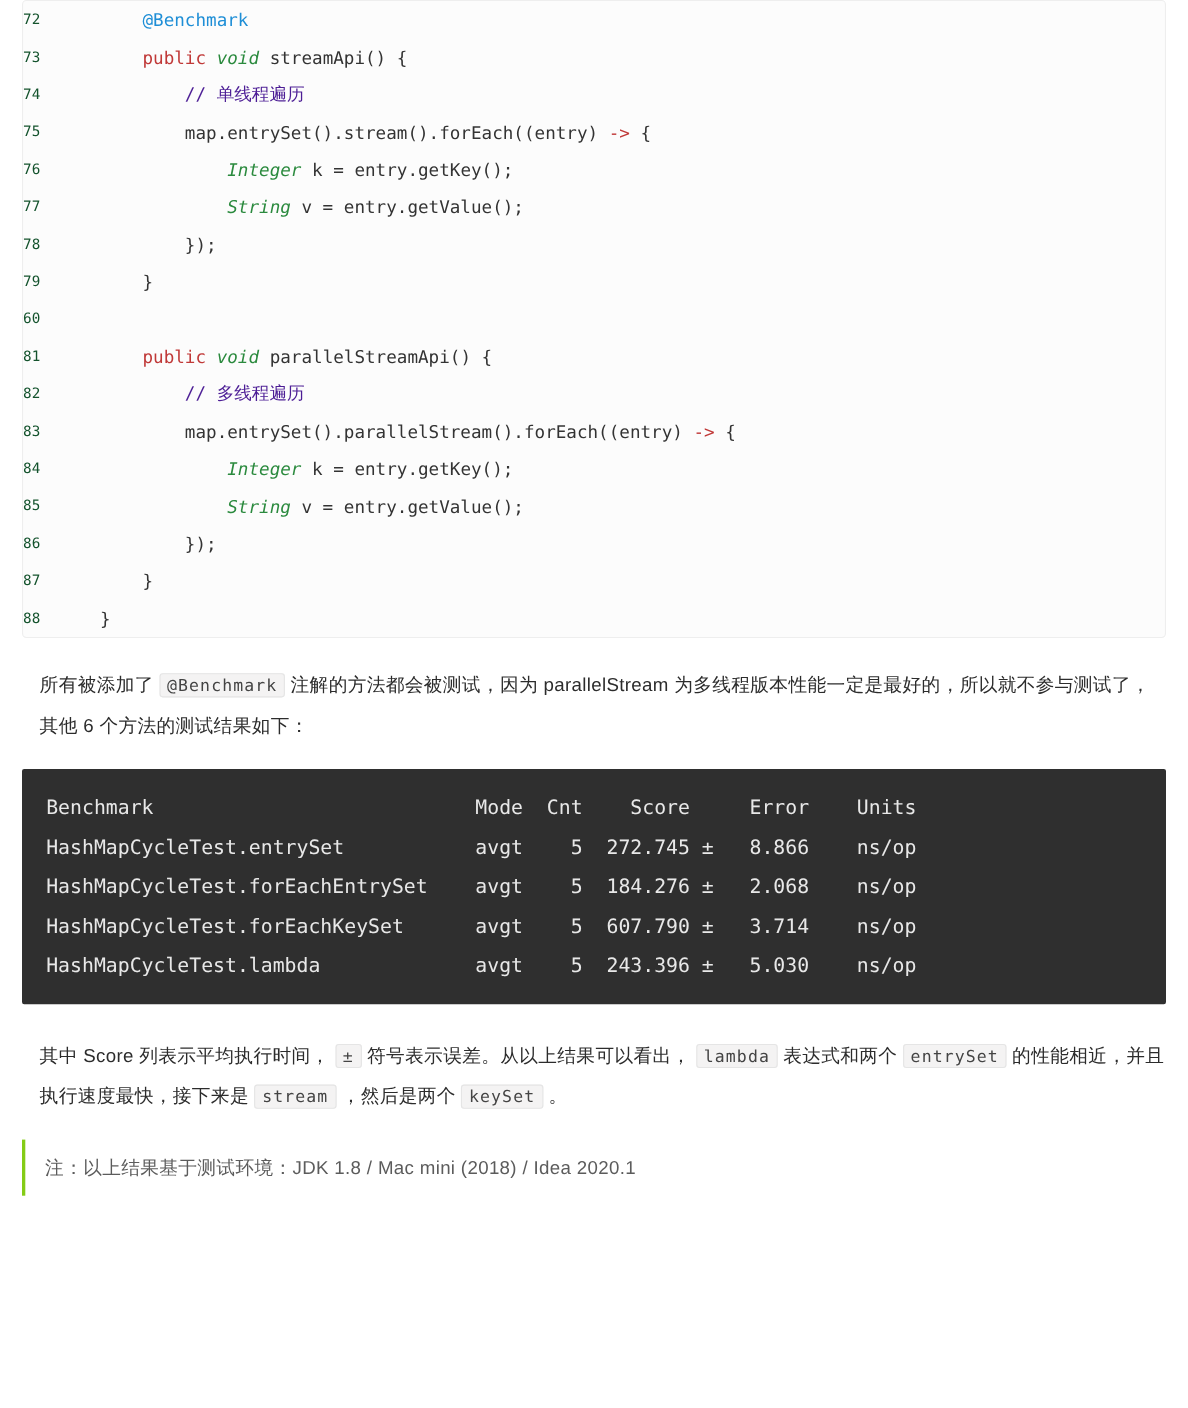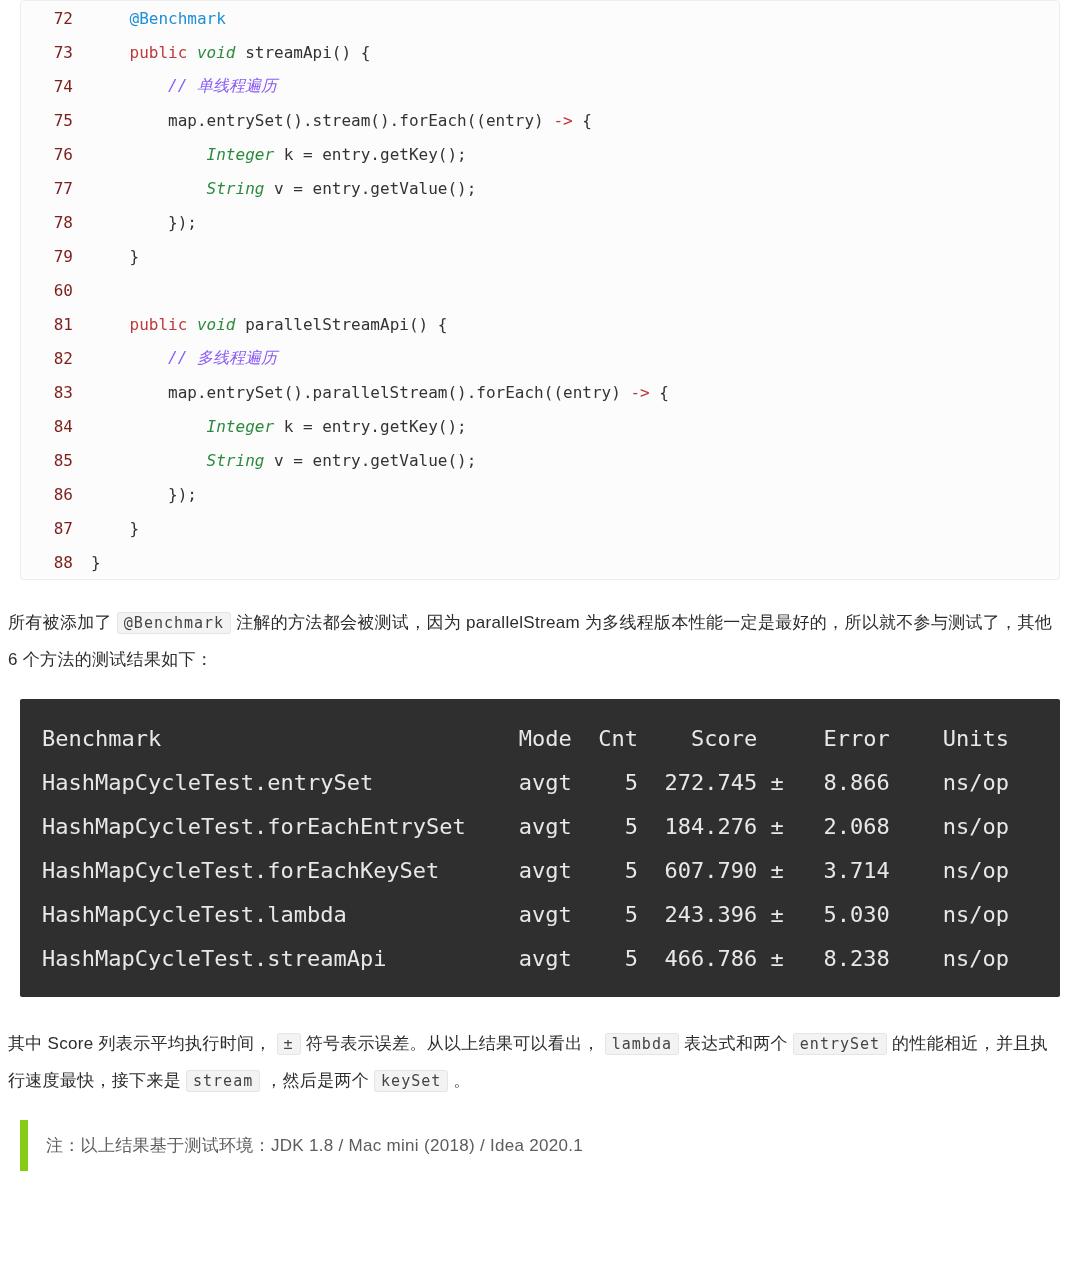--- a/index.html
+++ b/index.html
@@ -18,73 +18,72 @@
     margin: 0 20px 24px 20px;
     overflow: hidden;
   }
   .code-line {
     display: flex;
     min-height: 34px;
     align-items: center;
   }
   .gutter {
     width: 70px;
-    text-align: right;
     padding-right: 18px;
-    color: #7f1d1d;
+    color: #14532d;
     font-family: "SFMono-Regular", Menlo, Consolas, monospace;
-    font-size: 16px;
+    font-size: 13px;
     user-select: none;
     flex-shrink: 0;
   }
   .code {
     font-family: "SFMono-Regular", Menlo, Consolas, monospace;
     font-size: 16px;
     white-space: pre;
     color: #333;
   }
   .k-ann { color: #1e8ed6; }  
   .k-mod { color: #c03938; margin-top: 28px; }  
   .k-typ { color: #2b8a3e; font-style: italic; }  
   .k-op  { color: #c03938; }  
-  .k-cmt { color: #8b5cf6; font-style: italic; }
+  .k-cmt { color: #4c1d95; }
 
   .prose {
     font-size: 17px;
     line-height: 2.2;
     color: #2c2c2c;
-    margin: 0 20px 20px 8px;
+    margin: 0 20px 20px 36px;
     letter-spacing: 0.3px;
   }
   .inline-tag {
     background: #f4f3f3;
     border: 1px solid #e5e5e5;
     border-radius: 3px;
     padding: 1px 6px;
     font-family: "SFMono-Regular", Menlo, Consolas, monospace;
     font-size: 15px;
     letter-spacing: 1px;
     color: #444;
   }
 
   .bench-block {
     background: #2f2f2f;
     color: #e8e8e8;
     margin: 0 20px 28px 20px;
     padding: 18px 22px 16px 22px;
     font-family: "SFMono-Regular", Menlo, Consolas, monospace;
-    font-size: 22px;
+    font-size: 18px;
     line-height: 2;
     border-radius: 2px;
   }
   .bench-row { white-space: pre; }
 
   .note {
     margin: 0 20px 10px 20px;
-    border-left: 8px solid #84cc16;
+    border-left: 3px solid #84cc16;
     padding: 14px 18px;
     color: #5c5c5c;
     font-size: 17px;
     letter-spacing: 0.3px;
   }
 </style>
 </head>
 <body>
 
 <div class="code-block" id="code-block">
@@ -163,21 +162,20 @@
   <span class="inline-tag">@Benchmark</span>
   <span> 注解的方法都会被测试，因为 parallelStream 为多线程版本性能一定是最好的，所以就不参与测试了，其他 6 个方法的测试结果如下：</span>
 </p>
 
 <div class="bench-block" id="bench-block">
     <div class="bench-row">Benchmark                           Mode  Cnt    Score     Error    Units</div>
     <div class="bench-row">HashMapCycleTest.entrySet           avgt    5  272.745 ±   8.866    ns/op</div>
     <div class="bench-row">HashMapCycleTest.forEachEntrySet    avgt    5  184.276 ±   2.068    ns/op</div>
     <div class="bench-row">HashMapCycleTest.forEachKeySet      avgt    5  607.790 ±   3.714    ns/op</div>
     <div class="bench-row">HashMapCycleTest.lambda             avgt    5  243.396 ±   5.030    ns/op</div>
-    <div class="bench-row">HashMapCycleTest.streamApi          avgt    5  466.786 ±   8.238    ns/op</div>
   </div>
 
 <p class="prose">
   <span>其中 Score 列表示平均执行时间， </span>
   <span class="inline-tag">±</span>
   <span> 符号表示误差。从以上结果可以看出， </span>
   <span class="inline-tag">lambda</span>
   <span> 表达式和两个 </span>
   <span class="inline-tag">entrySet</span>
   <span> 的性能相近，并且执行速度最快，接下来是 </span>

